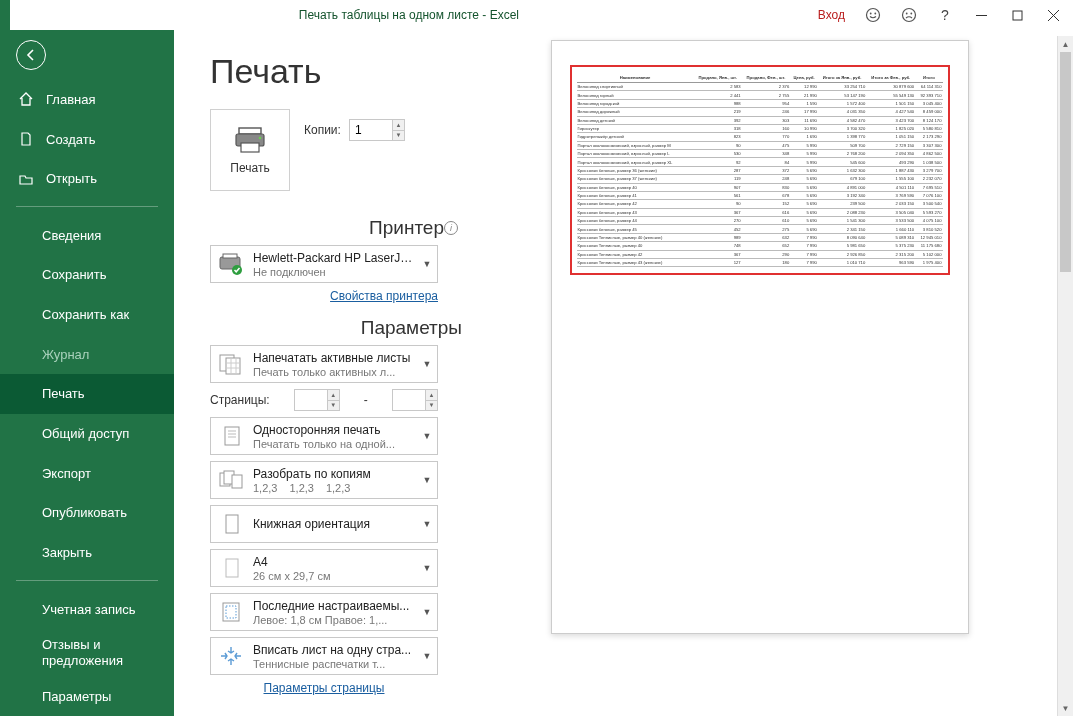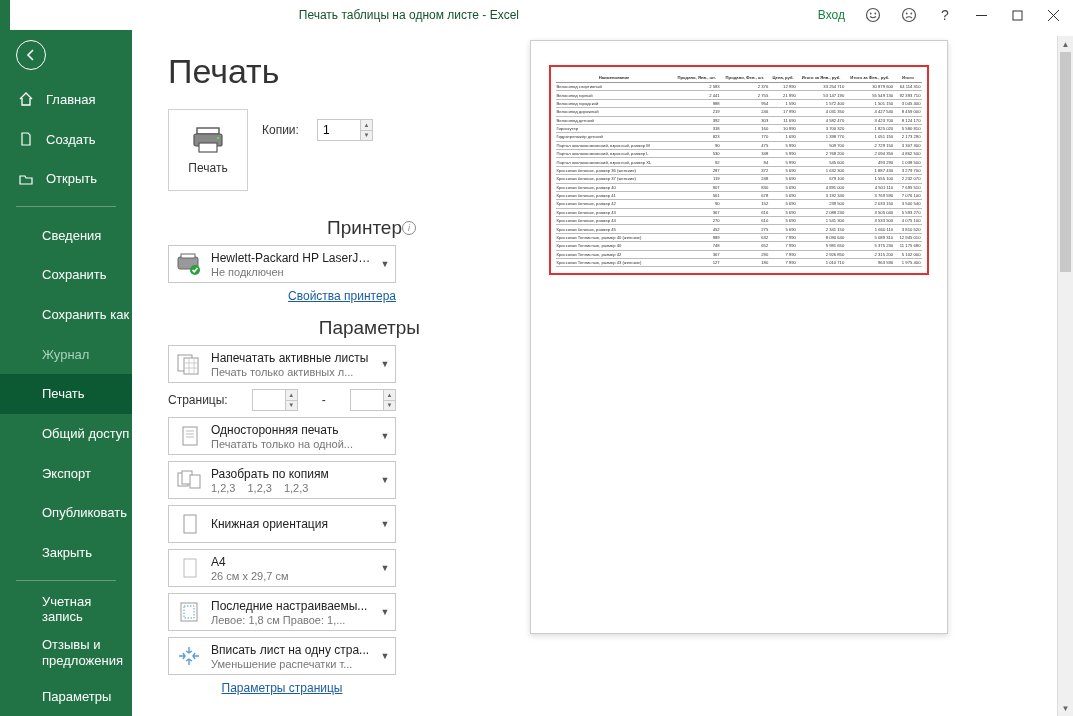--- a/index.html
+++ b/index.html
@@ -2,37 +2,37 @@
 <html><head>
 <meta charset="utf-8">
 <style>
 * { margin: 0; padding: 0; box-sizing: border-box; font-family: "Segoe UI", Arial, sans-serif; -webkit-font-smoothing: antialiased; }
 body { width: 1073px; height: 716px; overflow: hidden; background: #fff; display: flex; flex-direction: column; }
 .titlebar { height: 30px; display: flex; align-items: center; justify-content: space-between; font-size: 12px; color: #333; }
 .titlebar .corner { width: 10px; height: 30px; background: #217346; }
 .titlebar .title-text { flex: 1; text-align: center; color: #14532d; }
 .titlebar .right { display: flex; align-items: center; gap: 0; padding-right: 2px; }
 .titlebar .right .tbtn { width: 36px; height: 30px; display: flex; align-items: center; justify-content: center; cursor: pointer; color: #444; }
-.titlebar .right .login { font-size: 12px; padding: 0 10px; color: #15803d; cursor: pointer; }
+.titlebar .right .login { font-size: 12px; padding: 0 10px; color: #b91c1c; cursor: pointer; }
 .main { flex: 1; display: flex; min-height: 0; }
-.sidebar { width: 132px; background: #217346; color: #fff; display: flex; flex-direction: column; }
+.sidebar { width: 174px; background: #217346; color: #fff; display: flex; flex-direction: column; }
 .sidebar .back { height: 50px; display: flex; align-items: center; padding-left: 16px; }
 .sidebar .back-circle { width: 30px; height: 30px; border: 1.5px solid #fff; border-radius: 50%; display: flex; align-items: center; justify-content: center; cursor: pointer; }
 .sidebar .item { height: 40px; display: flex; align-items: center; padding-left: 18px; font-size: 13px; cursor: pointer; gap: 12px; }
 .sidebar .item.small { padding-left: 42px; font-size: 13px; }
 .sidebar .item.active { background: #0b5a34; }
 .sidebar .item.disabled { color: #a8d1bb; }
 .sidebar .sep { height: 1px; background: rgba(255,255,255,.3); margin: 8px 16px; }
 .content { flex: 1; display: flex; min-width: 0; position: relative; }
 .left-pane { width: 288px; padding: 22px 0 0 36px; display: flex; flex-direction: column; }
 .left-pane h1 { font-size: 34px; font-weight: 300; color: #333; margin-bottom: 18px; }
 .print-block { display: flex; align-items: center; gap: 14px; margin-bottom: 12px; }
 .print-btn { width: 80px; height: 82px; border: 1px solid #d0d0d0; display: flex; flex-direction: column; align-items: center; justify-content: center; gap: 6px; cursor: pointer; }
 .print-btn .plabel { font-size: 12px; color: #333; }
-.copies { display: flex; align-items: center; gap: 18px; margin-top: -40px; }
+.copies { display: flex; align-items: center; gap: 8px; margin-top: -40px; }
 .copies label { font-size: 12px; color: #333; }
 .spinner-wrap { position: relative; width: 56px; height: 22px; }
 .spinner-wrap input { width: 100%; height: 100%; border: 1px solid #c8c8c8; padding: 0 16px 0 5px; font-size: 12px; }
 .spinner-wrap .arrows { position: absolute; right: 1px; top: 1px; width: 12px; height: 20px; display: flex; flex-direction: column; }
 .spinner-wrap .arrows span { flex: 1; display: flex; align-items: center; justify-content: center; font-size: 6px; color: #666; cursor: pointer; background: #f0f0f0; border-left: 1px solid #c8c8c8; }
 .spinner-wrap .arrows span:first-child { border-bottom: 1px solid #c8c8c8; }
 .section-head { display: flex; align-items: center; justify-content: flex-end; margin-top: 14px; }
 .section-head h2 { font-size: 19px; font-weight: 400; color: #333; }
 .info-icon { width: 14px; height: 14px; border: 1px solid #888; border-radius: 50%; display: flex; align-items: center; justify-content: center; font-size: 9px; color: #888; font-style: italic; cursor: pointer; margin-right: 4px; }
 .dropdown { width: 228px; border: 1px solid #c8c8c8; display: flex; align-items: center; padding: 4px 4px 4px 6px; gap: 8px; margin-top: 6px; cursor: pointer; background: #fff; }
@@ -332,21 +332,21 @@
         <div class="dd-icon">
             <svg width="28" height="24">
               <path d="M4 12 L10 12 M8 9 L10 12 L8 15" stroke="#5b9bd5" fill="none" stroke-width="1.4"></path>
               <path d="M24 12 L18 12 M20 9 L18 12 L20 15" stroke="#5b9bd5" fill="none" stroke-width="1.4"></path>
               <path d="M14 3 L14 9 M11 7 L14 9 L17 7" stroke="#5b9bd5" fill="none" stroke-width="1.4"></path>
               <path d="M14 21 L14 15 M11 17 L14 15 L17 17" stroke="#5b9bd5" fill="none" stroke-width="1.4"></path>
             </svg>
           </div>
         <div class="dd-text">
             <div class="t1">Вписать лист на одну стра...</div>
-            <div class="t2">Уменьшение распечатки т...</div>
+            <div class="t2">Теннисные распечатки т...</div>
           </div>
         <div class="dd-arrow">▼</div>
       </div>
 
       <div class="link link-center">Параметры страницы</div>
     </div>
 
     <div class="right-pane">
       <div class="preview-wrap">
         <div class="preview">

